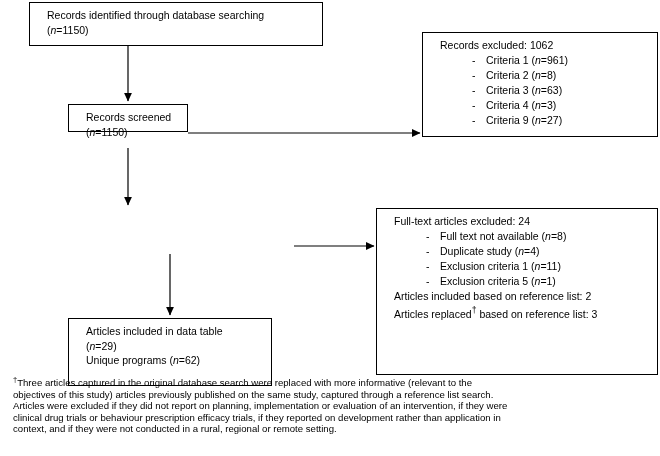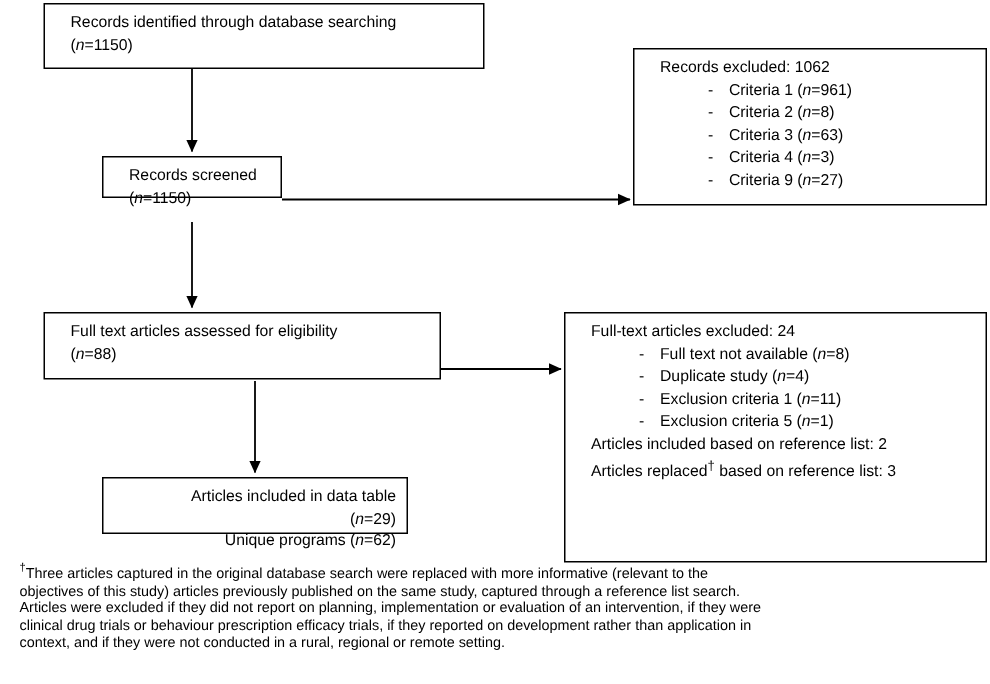--- a/index.html
+++ b/index.html
@@ -50,21 +50,21 @@
     flex: 0 0 14px;
     text-align: left;
   }
   .bullets li .txt { flex: 1 1 auto; }
 
   .b1 { left: 29px;  top: 2px;   width: 294px; height: 44px; }
   .b2 { left: 422px; top: 32px;  width: 236px; height: 105px; }
   .b3 { left: 68px;  top: 104px; width: 120px; height: 28px; }
   .b4 { left: 29px;  top: 208px; width: 265px; height: 45px; }
   .b5 { left: 376px; top: 208px; width: 282px; height: 167px; }
-  .b6 { left: 68px;  top: 318px; width: 204px; height: 38px; text-align: right; }
+  .b6 { left: 68px;  top: 318px; width: 204px; height: 68px; }
 
   .b2 .indent { padding-left: 32px; }
   .b5 .indent { padding-left: 32px; }
 
   
   #arrows {
     position: absolute;
     left: 0; top: 0;
     width: 660px; height: 456px;
     pointer-events: none;
@@ -136,24 +136,20 @@
           <span class="txt"><span>Criteria 9 (</span><span class="ital">n</span><span>=27)</span></span>
         </li>
     </ul>
   </div>
 
   <div class="node b3">
     <div class="line">Records screened</div>
     <div class="line"><span>(</span><span class="ital">n</span><span>=1150)</span></div>
   </div>
 
-  <div class="node b4">
-    <div class="line">Full text articles assessed for eligibility</div>
-    <div class="line"><span>(</span><span class="ital">n</span><span>=88)</span></div>
-  </div>
 
   <div class="node b5">
     <div class="hdr">Full-text articles excluded: 24</div>
     <ul class="bullets indent">
       <li>
           <span class="dash">-</span>
           <span class="txt"><span>Full text not available (</span><span class="ital">n</span><span>=8)</span></span>
         </li>
       <li>
           <span class="dash">-</span>

